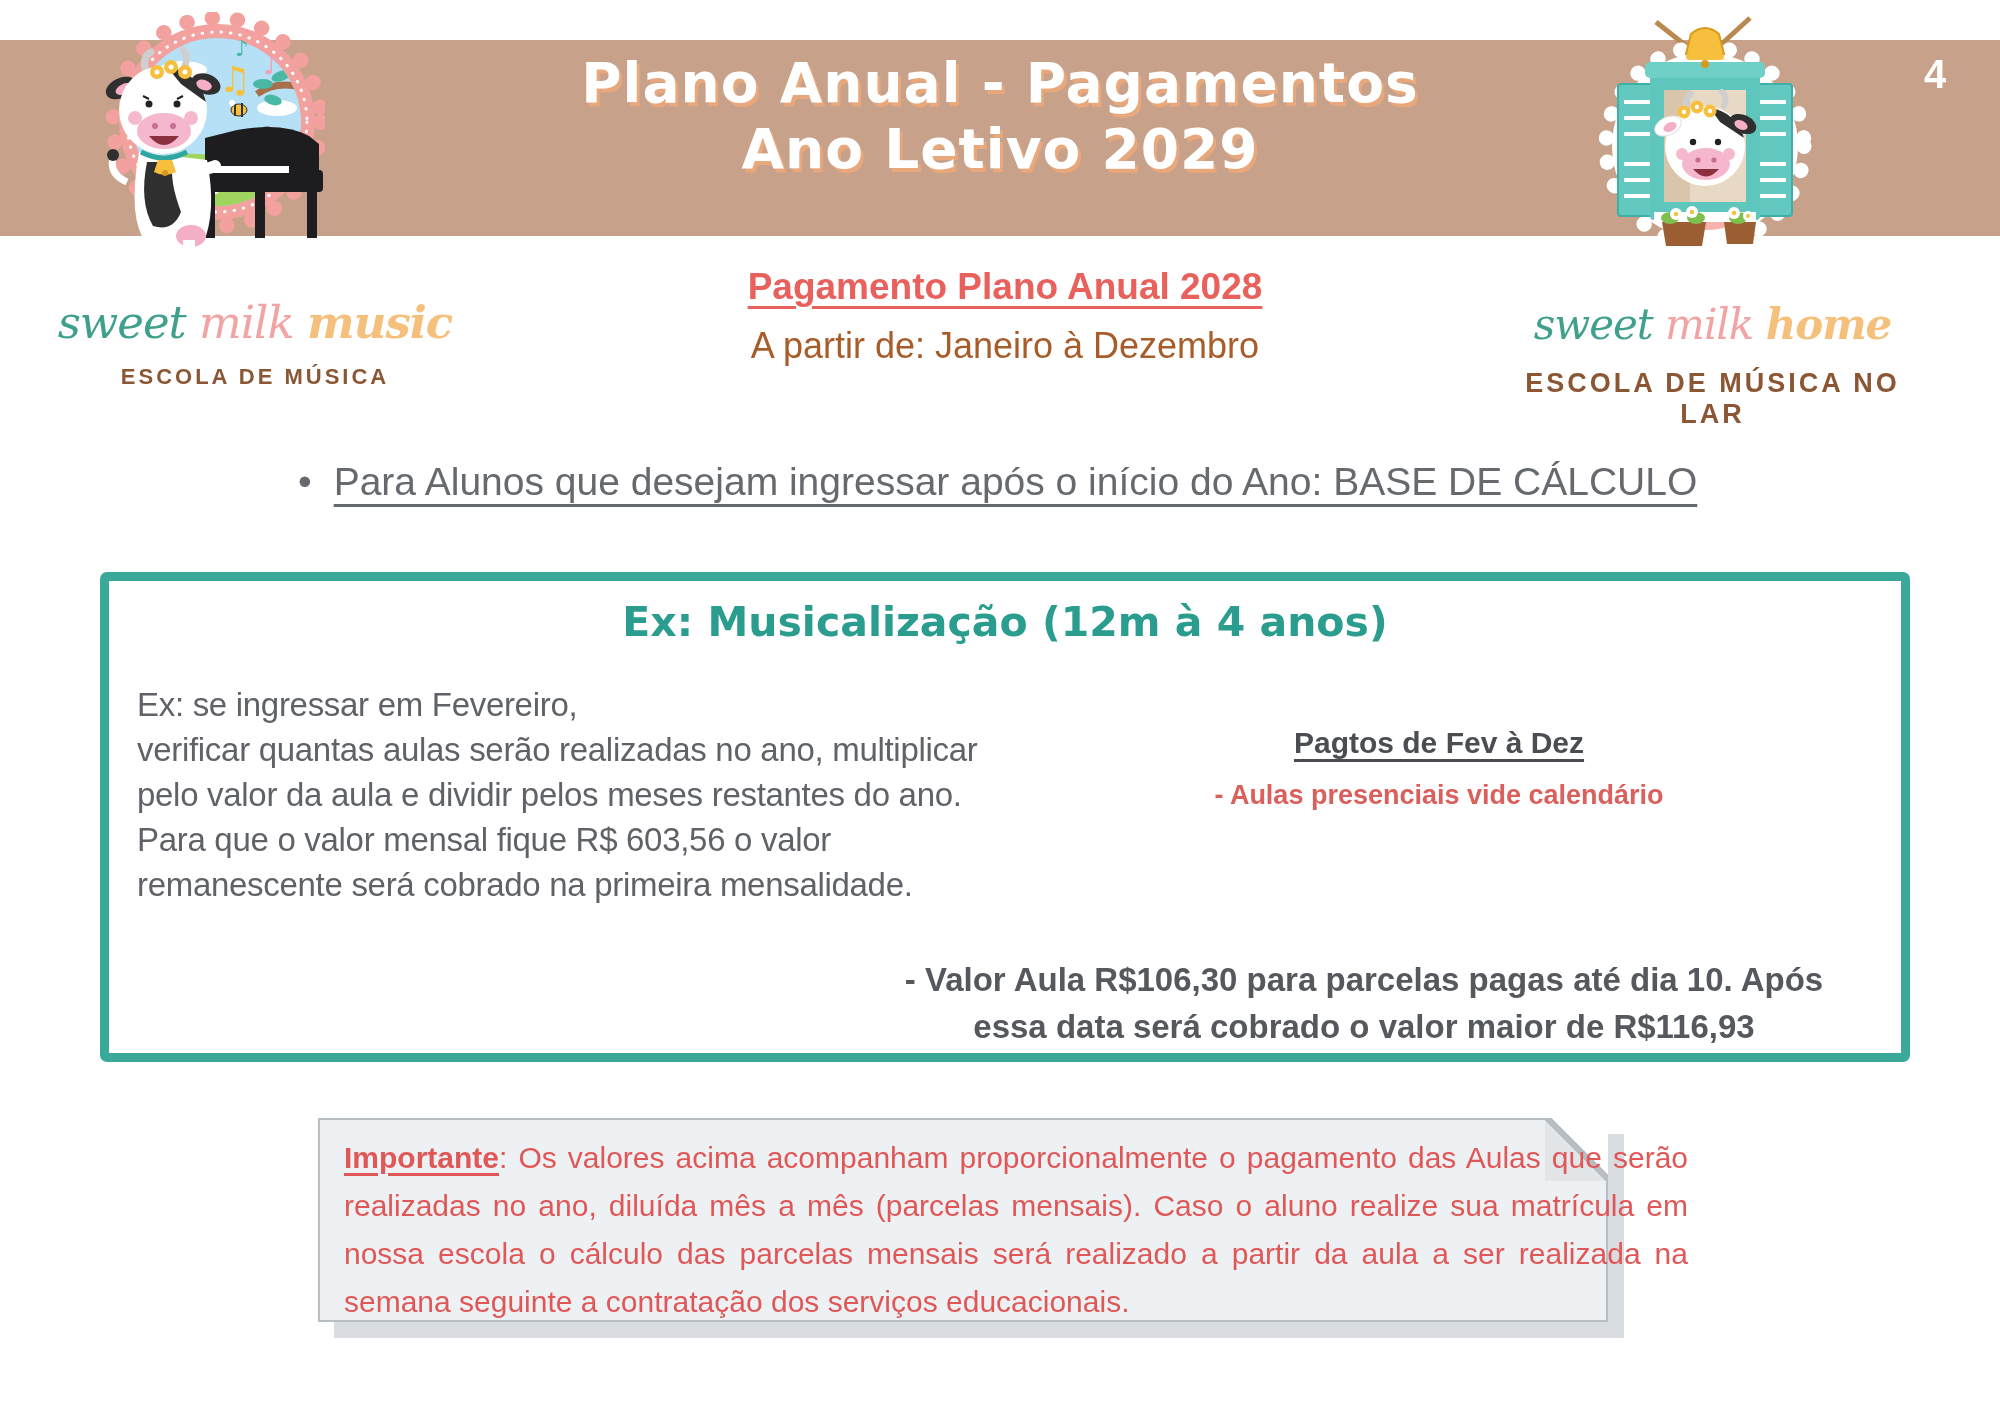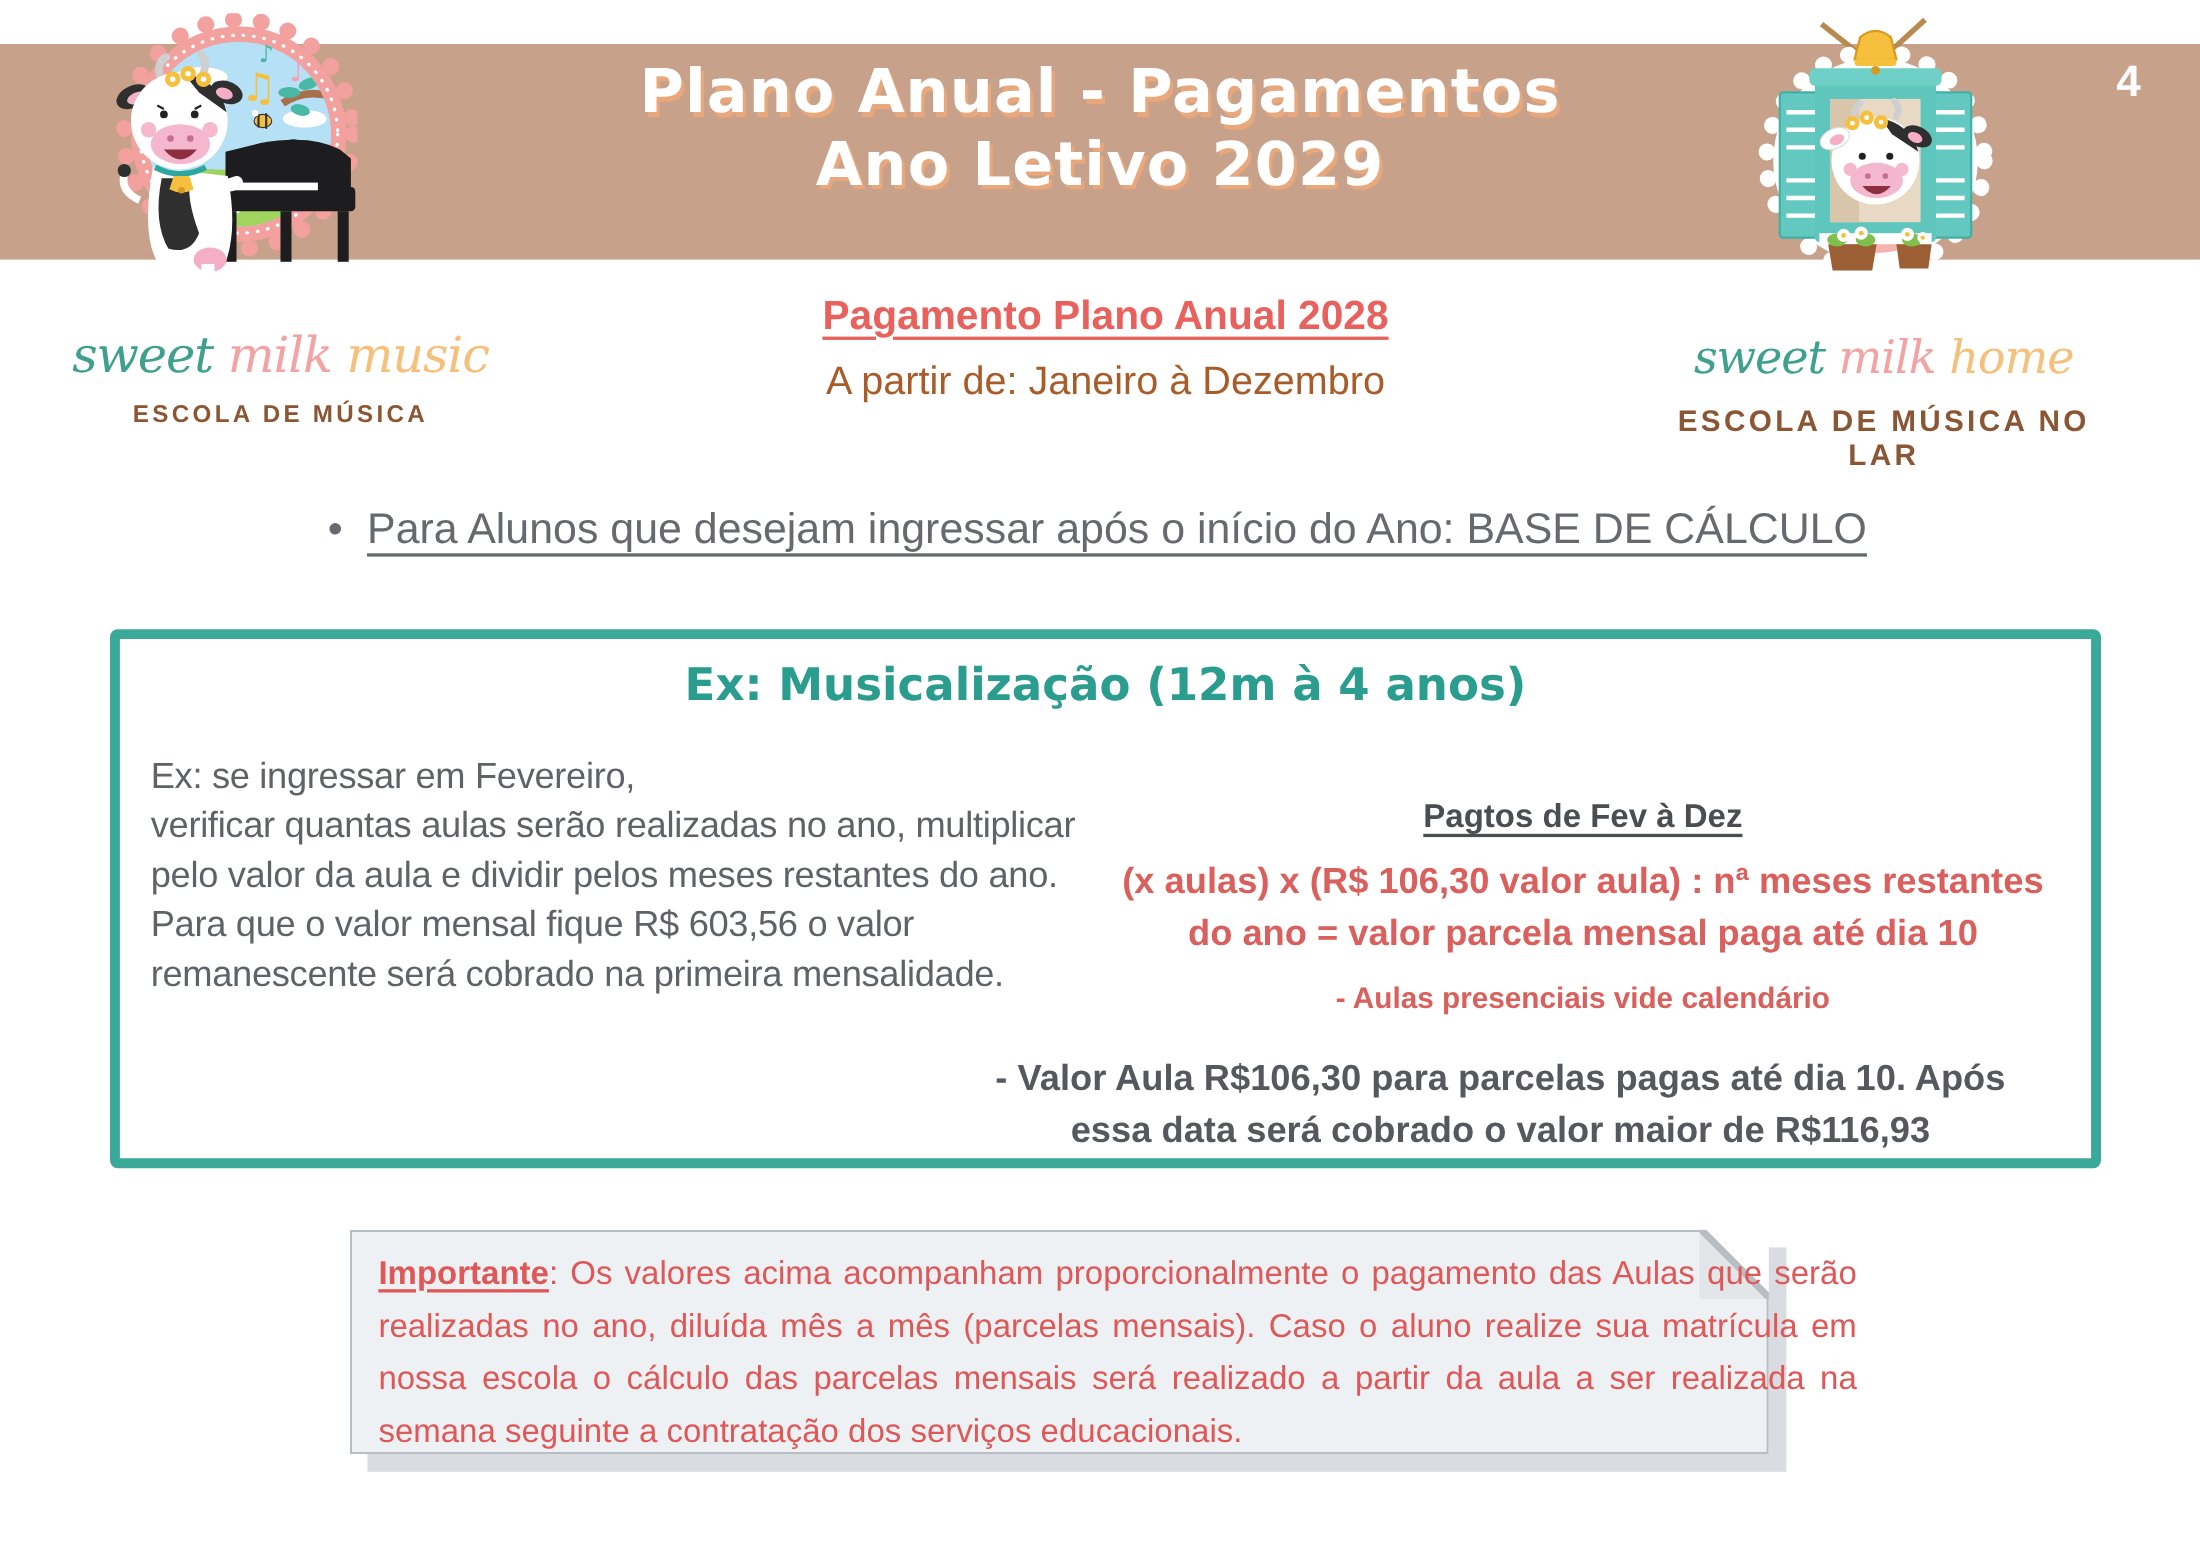--- a/index.html
+++ b/index.html
@@ -15,21 +15,21 @@
   .page-number{position:absolute;left:1905px;top:52px;width:60px;text-align:center;
         color:#ffffff;font-size:40px;font-weight:600;}
 
   
   .logo-left{position:absolute;left:85px;top:12px;width:240px;height:250px;}
   .logo-right{position:absolute;left:1598px;top:6px;width:215px;height:270px;}
   .brand{position:absolute;text-align:center;font-family:"DejaVu Serif",serif;
         font-style:italic;font-size:45px;letter-spacing:-1px;}
   .brand-left{left:50px;top:296px;width:410px;}
   .brand-right{left:1520px;top:300px;width:385px;font-size:42px;}
-  .w-teal{color:#3fa08e;} .w-pink{color:#f2a3a3;} .w-orange{color:#f5c07c;}
+  .w-teal{color:#3fa08e;} .w-pink{color:#f2a3a3;} .w-orange{color:#f5c07c;font-weight:bold;}
   .tagline{position:absolute;text-align:center;color:#8a5633;font-weight:bold;letter-spacing:3px;}
   .tagline-left{left:50px;top:364px;width:410px;font-size:22px;}
   .tagline-right{left:1520px;top:368px;width:385px;font-size:27px;}
 
   
   .subhead{position:absolute;left:600px;top:266px;width:810px;text-align:center;}
   .subhead-title{font-size:37px;font-weight:600;color:#e8615c;text-decoration:underline;
         text-underline-offset:7px;}
   .subhead-sub{margin-top:17px;font-size:36px;color:#a85c2a;}
 
@@ -277,22 +277,20 @@
 
   <div class="example-box">
     <div class="box-title">Ex: Musicalização (12m à 4 anos)</div>
     <div class="box-left">Ex: se ingressar em Fevereiro,
 verificar quantas aulas serão realizadas no ano, multiplicar
 pelo valor da aula e dividir pelos meses restantes do ano.
 Para que o valor mensal fique R$ 603,56 o valor
 remanescente será cobrado na primeira mensalidade.</div>
     <div class="box-right">
       <div class="pagtos-heading">Pagtos de Fev à Dez</div>
-      <div class="formula">(x aulas) x (R$ 106,30 valor aula) :  nª meses restantes
-do ano = valor parcela mensal paga até dia 10</div>
       <div class="formula-note">- Aulas presenciais vide calendário</div>
     </div>
     <div class="value-note">- Valor Aula R$106,30 para parcelas pagas até dia 10. Após
 essa data será cobrado o valor maior de R$116,93</div>
   </div>
 
   <div class="note-wrap">
     <div class="note-shadow"></div>
     <div class="note-paper"></div>
     <div class="note-fold"></div>

